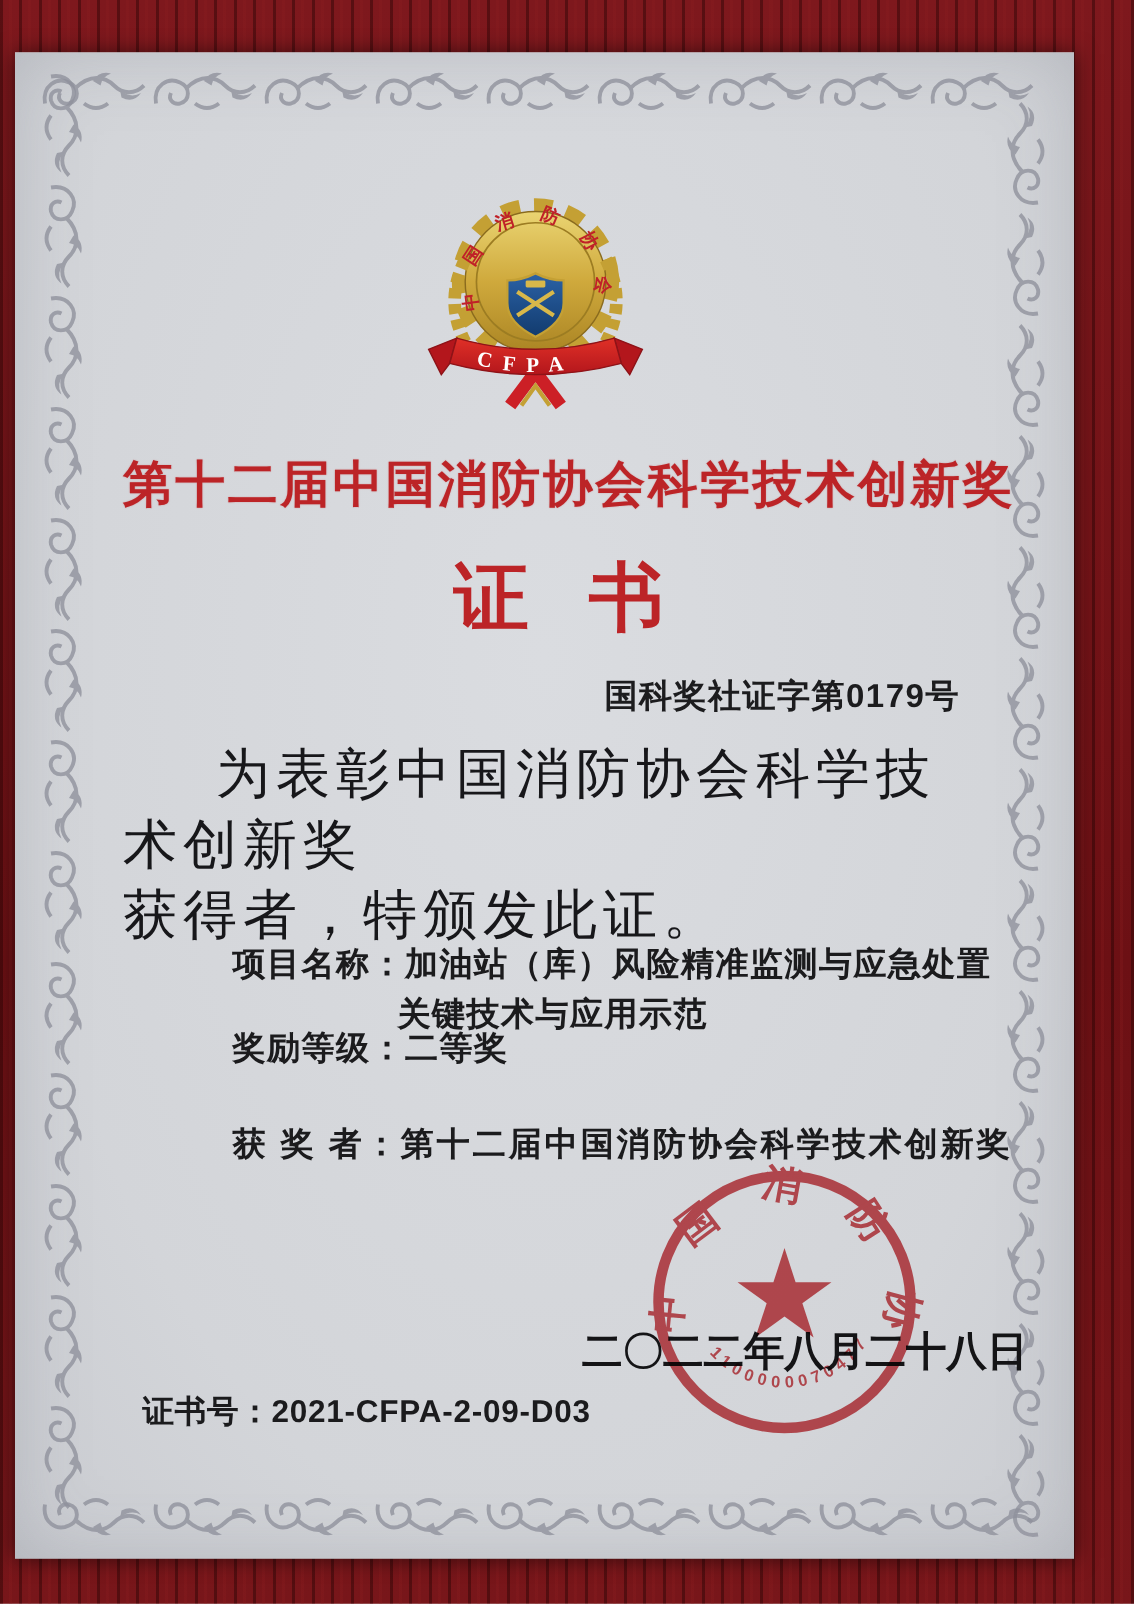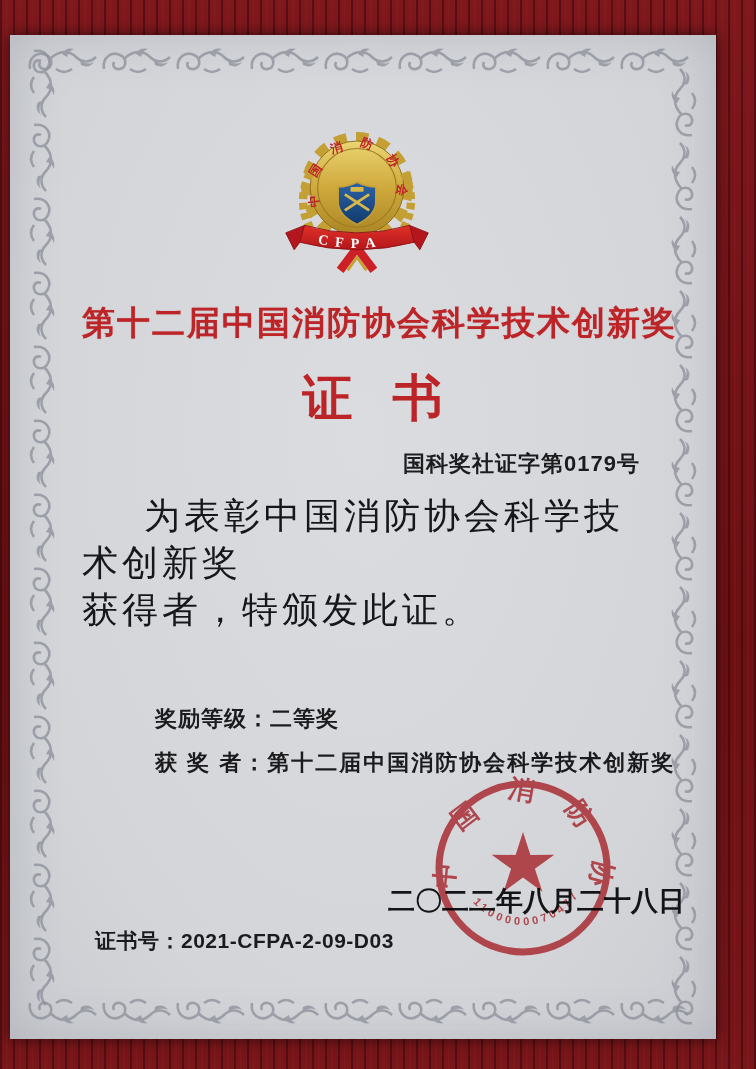--- a/index.html
+++ b/index.html
@@ -40,21 +40,21 @@
   .body-par{
     position:absolute;left:72px;top:458px;width:580px;
     font-size:36px;color:#17171a;line-height:47px;letter-spacing:4px;
   }
   .body-par .indent{text-indent:62px;}
 
   .field{position:absolute;left:145px;font-size:22px;font-weight:bold;color:#1b1b1d;letter-spacing:1px;}
   .field .label{display:inline-block;}
   .f-project{top:593px;}
   .f-project2{top:626px;left:255px;}
-  .f-grade{top:669px;}
+  .f-grade{top:649px;}
   .f-winner{top:713px;letter-spacing:2px;}
 
   .seal{position:absolute;left:413px;top:733px;width:200px;height:200px;z-index:3;mix-blend-mode:multiply;opacity:.92;}
   .date-line{
     position:absolute;left:378px;top:848px;z-index:2;
     font-size:27px;font-weight:bold;color:#141416;letter-spacing:0px;
   }
   .cert-no{
     position:absolute;left:85px;top:892px;
     font-size:21px;font-weight:bold;color:#1b1b1d;letter-spacing:.5px;
@@ -187,20 +187,22 @@
 
   <div class="award-title cn-serif">第十二届中国消防协会科学技术创新奖</div>
   <div class="doc-type cn-serif">证书</div>
   <div class="issue-no cn-sans">国科奖社证字第0179号</div>
 
   <div class="body-par cn-serif">
     <div class="indent">为表彰中国消防协会科学技术创新奖</div>
     <div>获得者，特颁发此证。</div>
   </div>
 
+  <div class="field f-project cn-sans"><span class="label">项目名称：</span><span>加油站（库）风险精准监测与应急处置</span></div>
+  <div class="field f-project2 cn-sans">关键技术与应用示范</div>
   <div class="field f-grade cn-sans"><span class="label">奖励等级：</span><span>二等奖</span></div>
   <div class="field f-winner cn-sans"><span class="label">获 奖 者：</span><span>第十二届中国消防协会科学技术创新奖</span></div>
 
   <div class="date-line cn-serif">二〇二二年八月二十八日</div>
 
   <svg class="seal" viewBox="0 0 200 200">
     <g opacity="0.85">
       <circle cx="100" cy="100" r="84" fill="none" stroke="#c6242b" stroke-width="7"></circle>
       <path id="sealArc" d="M36,123 A68,68 0 1 1 164,123" fill="none"></path>
       <text font-size="26" font-weight="bold" fill="#c6242b" letter-spacing="30" font-family="Liberation Serif,serif">

